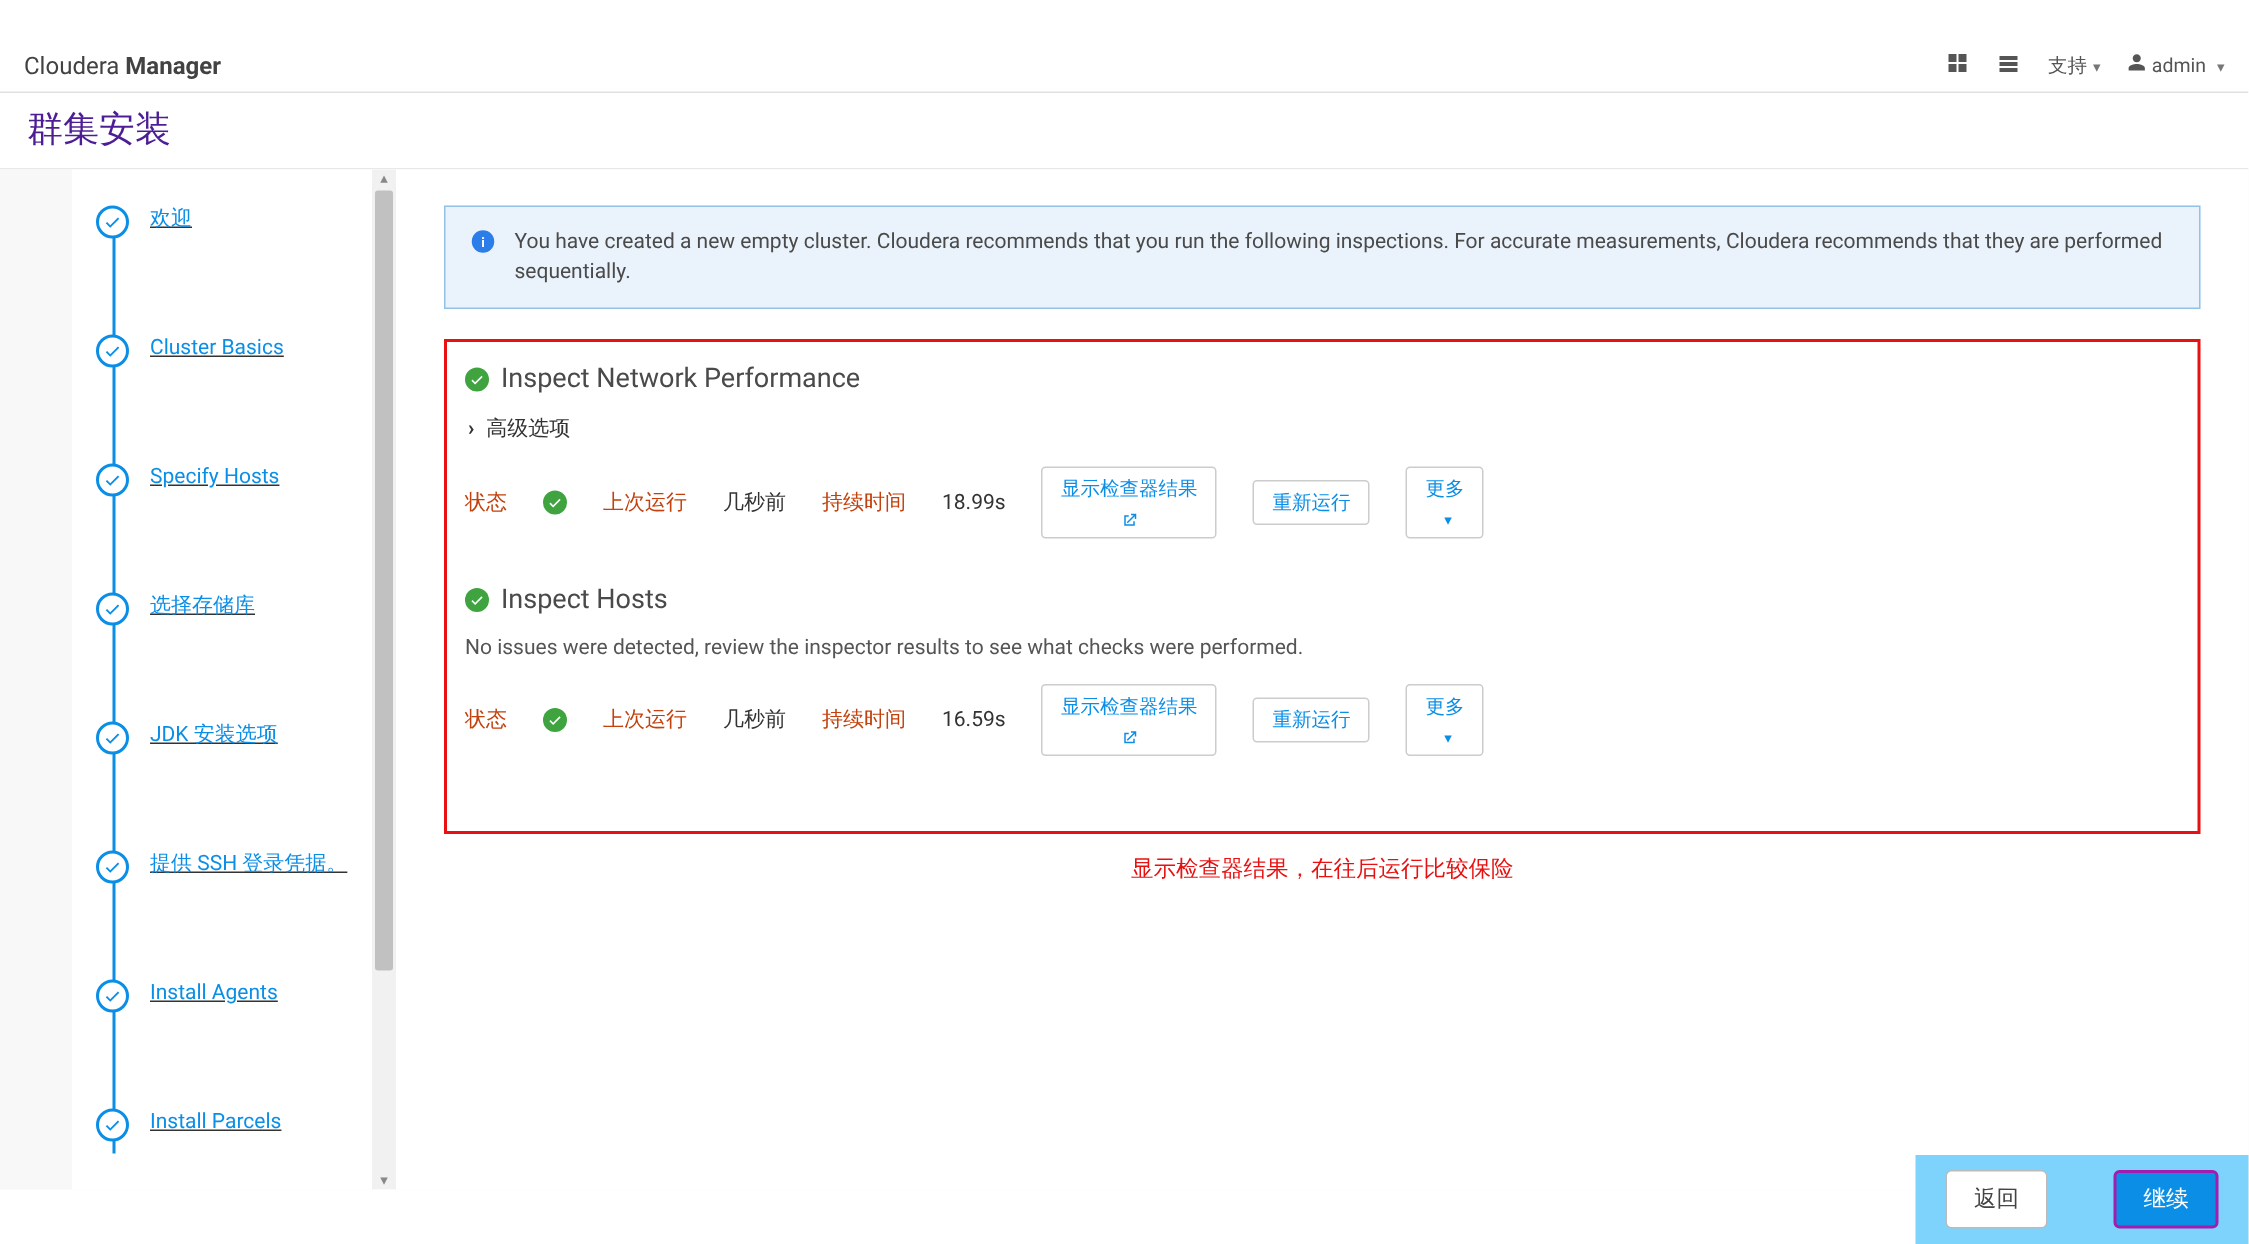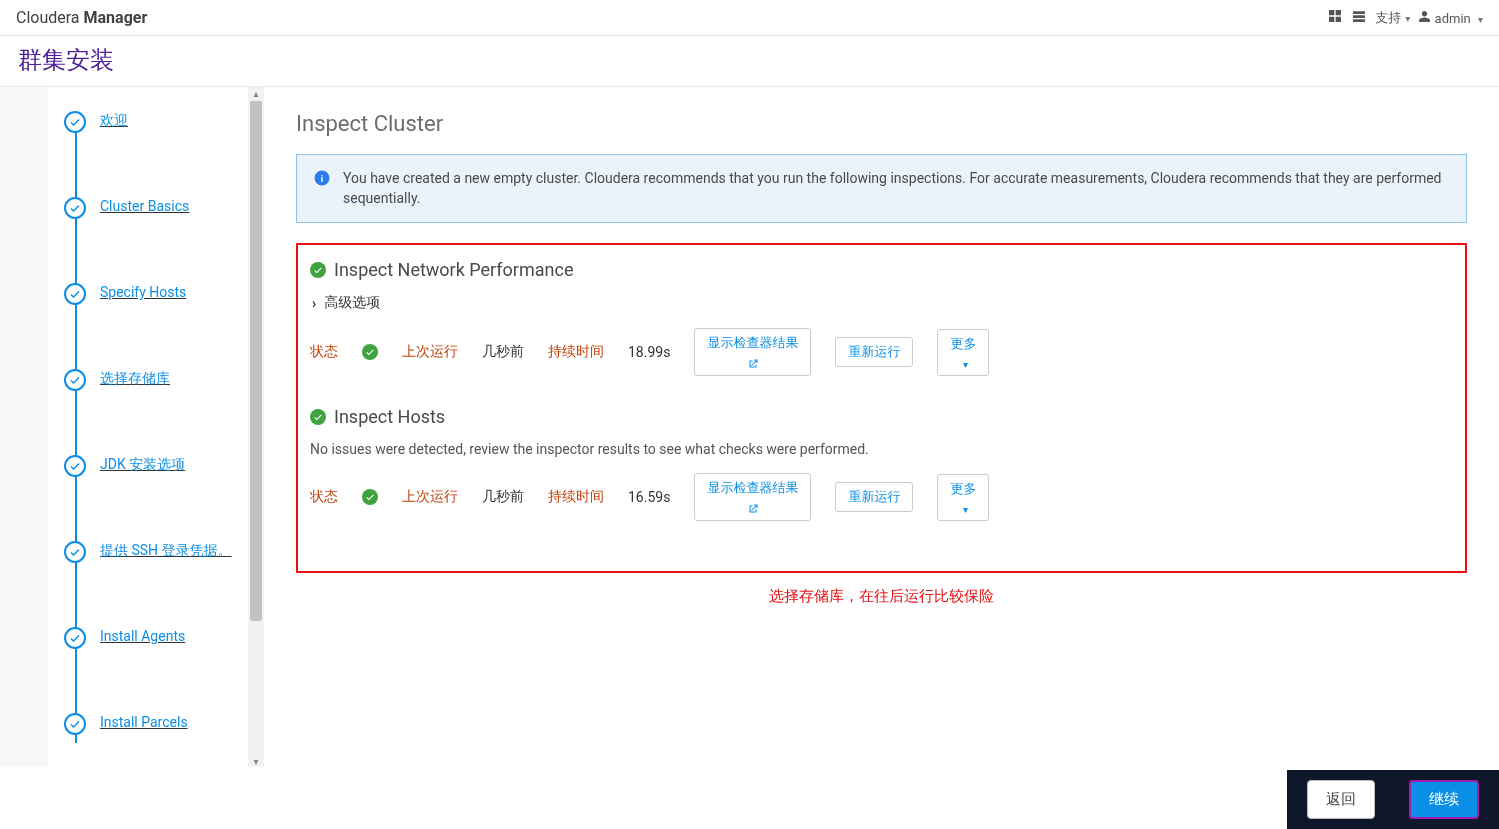--- a/index.html
+++ b/index.html
@@ -1,20 +1,20 @@
 <!DOCTYPE html>
 <html><head>
 <meta charset="utf-8">
 <style>
   * { box-sizing: border-box; margin: 0; padding: 0; }
   body { font-family: -apple-system, BlinkMacSystemFont, "Segoe UI", Roboto, "Helvetica Neue", Arial, sans-serif; font-size: 14px; color: #333; background: #fff; }
-  .topbar { height: 36px; border-bottom: 1px solid #e0e0e0; display: flex; align-items: center; justify-content: space-between; padding: 0 16px; }
+  .topbar { height: 36px; border-bottom: 1px solid #e0e0e0; display: flex; align-items: center; justify-content: space-between; padding: 0 16px; margin-top: 26px; }
   .brand { font-size: 16px; color: #424242; }
   .brand-bold { font-weight: 700; }
-  .top-right { display: flex; align-items: center; gap: 8px; color: #555; font-size: 13px; }
+  .top-right { display: flex; align-items: center; gap: 18px; color: #555; font-size: 13px; }
   .top-icon { width: 16px; height: 16px; display: inline-block; fill: #555; }
   .dropdown-caret::after { content: "▾"; font-size: 10px; margin-left: 4px; color: #777; }
   .page-header { padding: 8px 18px 10px; border-bottom: 1px solid #e8e8e8; }
   .page-header h1 { font-size: 24px; font-weight: 400; color: #4c1d95; }
   .content-wrap { display: flex; background: #f8f8f8; min-height: 680px; position: relative; }
   .left-gutter { width: 48px; background: #f8f8f8; }
   .main-panel { flex: 1; background: #fff; display: flex; position: relative; }
   .wizard { width: 200px; padding: 24px 8px 24px 16px; position: relative; }
   .wizard-step { display: flex; align-items: flex-start; gap: 14px; margin-bottom: 64px; position: relative; text-decoration: underline; }
   .wizard-step:last-child { margin-bottom: 0; }
@@ -39,21 +39,21 @@
   .adv-opt { display: flex; align-items: center; gap: 8px; font-size: 14px; color: #333; margin-bottom: 16px; cursor: pointer; margin-left: 2px; }
   .adv-opt .chev { font-weight: bold; }
   .status-row { display: flex; align-items: center; gap: 24px; font-size: 14px; color: #555; margin-bottom: 30px; }
   .status-row .lbl { color: #c2410c; }
   .status-row .val { color: #333; }
   .btn { border: 1px solid #ccc; background: #fff; color: #0b8ee6; padding: 5px 12px; font-size: 13px; border-radius: 3px; cursor: pointer; display: inline-flex; align-items: center; gap: 6px; flex-direction: column; }
   .btn .ext { width: 12px; height: 12px; fill: #0b8ee6; }
   .btn-caret::after { content: "▾"; font-size: 10px; margin-left: 4px; color: #0b8ee6; }
   .subtext { font-size: 14px; color: #555; margin-bottom: 16px; }
   .red-note { text-align: center; color: #e81010; font-size: 15px; margin-top: 14px; }
-  .footer-bar { position: fixed; bottom: 0; right: 0; padding: 10px 20px; display: flex; gap: 10px; background: #0f172a; }
+  .footer-bar { position: fixed; bottom: 0; right: 0; padding: 10px 20px; display: flex; gap: 20px; background: #7dd3fc; }
   .footer-btn { padding: 8px 18px; font-size: 15px; border-radius: 4px; cursor: pointer; }
   .footer-btn.back { border: 1px solid #bbb; background: #fff; color: #444; }
   .footer-btn.next { border: 2px solid #a21caf; background: #0b8ee6; color: #fff; margin-left: 24px; }
   .user-icon { width:13px; height:13px; fill:#555; }
 </style>
 </head>
 <body>
 
 <div class="topbar">
   <div class="brand">
@@ -157,21 +157,20 @@
       </div>
     </div>
 
     <div class="scrollbar-track">
       <div class="scroll-arrow up">▴</div>
       <div class="scrollbar-thumb" style="top:14px;"></div>
       <div class="scroll-arrow down">▾</div>
     </div>
 
     <div class="content">
-      <div class="section-title">Inspect Cluster</div>
 
       <div class="info-box">
         <svg class="info-icon" viewBox="0 0 24 24">
           <circle cx="12" cy="12" r="10"></circle>
             <text x="12" y="17" text-anchor="middle">i</text>
         </svg>
         <div>You have created a new empty cluster. Cloudera recommends that you run the following inspections. For accurate measurements, Cloudera recommends that they are performed sequentially.</div>
       </div>
 
       <div class="red-box">
@@ -233,21 +232,21 @@
             <span>显示检查器结果</span>
             <svg class="ext" viewBox="0 0 24 24">
                 <path d="M14 3h7v7h-2V6.4l-9.3 9.3-1.4-1.4L17.6 5H14V3zM5 5h6v2H7v10h10v-4h2v6H5V5z"></path>
               </svg>
           </button>
           <button class="btn">重新运行</button>
           <button class="btn btn-caret">更多</button>
         </div>
       </div>
 
-      <div class="red-note">选择存储库，在往后运行比较保险</div>
+      <div class="red-note">显示检查器结果，在往后运行比较保险</div>
     </div>
   </div>
 </div>
 
 <div class="footer-bar">
   <button class="footer-btn back">返回</button>
   <button class="footer-btn next">继续</button>
 </div>
 
 </body></html>

